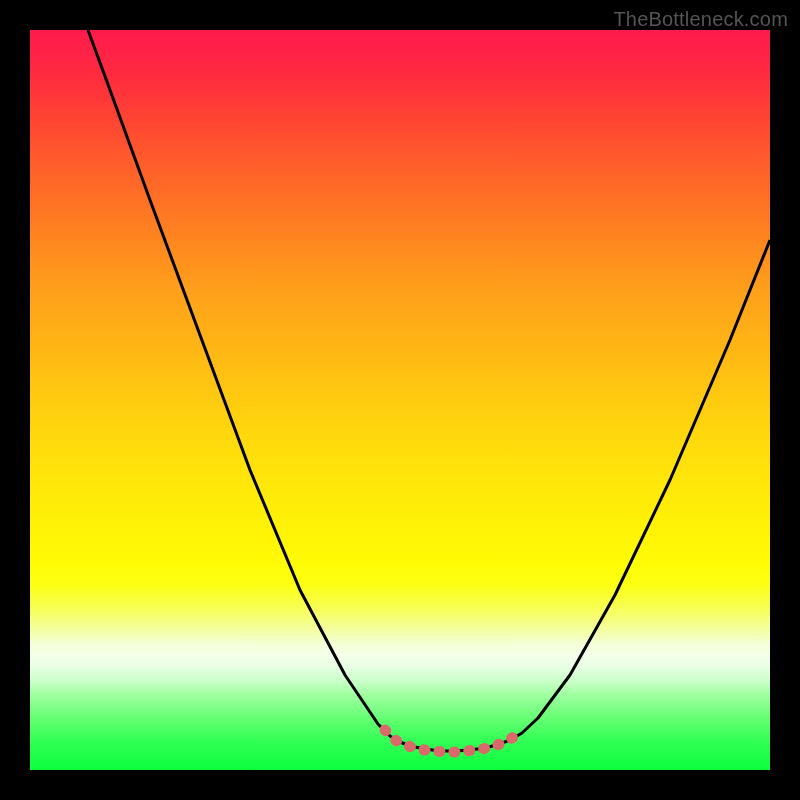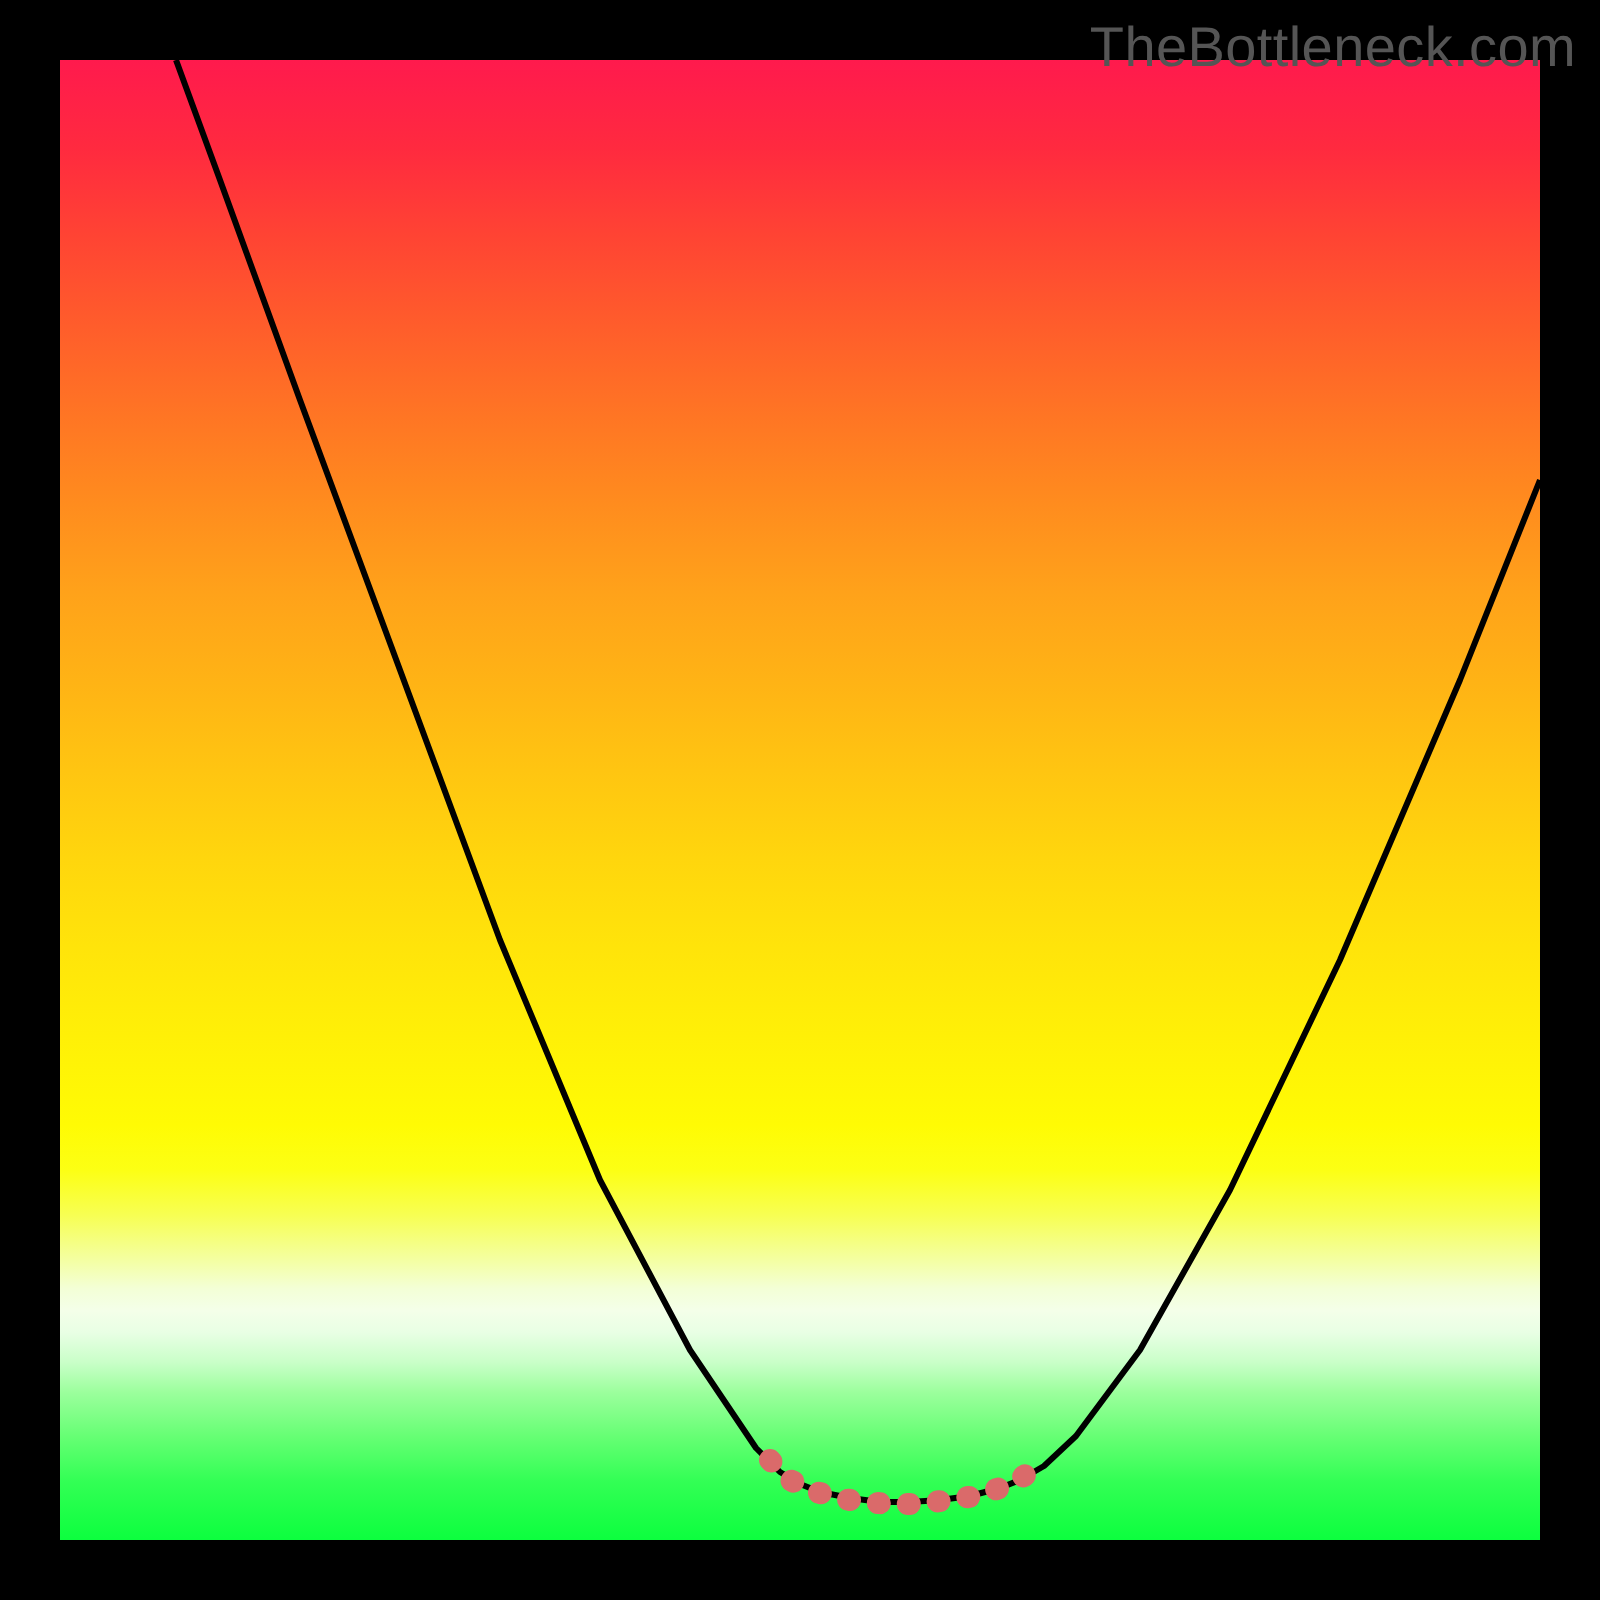--- a/index.html
+++ b/index.html
@@ -53,21 +53,21 @@
       #66ff74 93%,
       #33ff55 96%,
       #0cff3e 100%
     );
   }
   .watermark {
     position: absolute;
     top: 8px;
     right: 12px;
     color: #555;
-    font-size: 28px;
+    font-size: 20px;
     font-weight: 500;
     letter-spacing: 0.2px;
     user-select: none;
   }
   svg.curve {
     position: absolute;
     inset: 0;
   }
 </style>
 </head>

